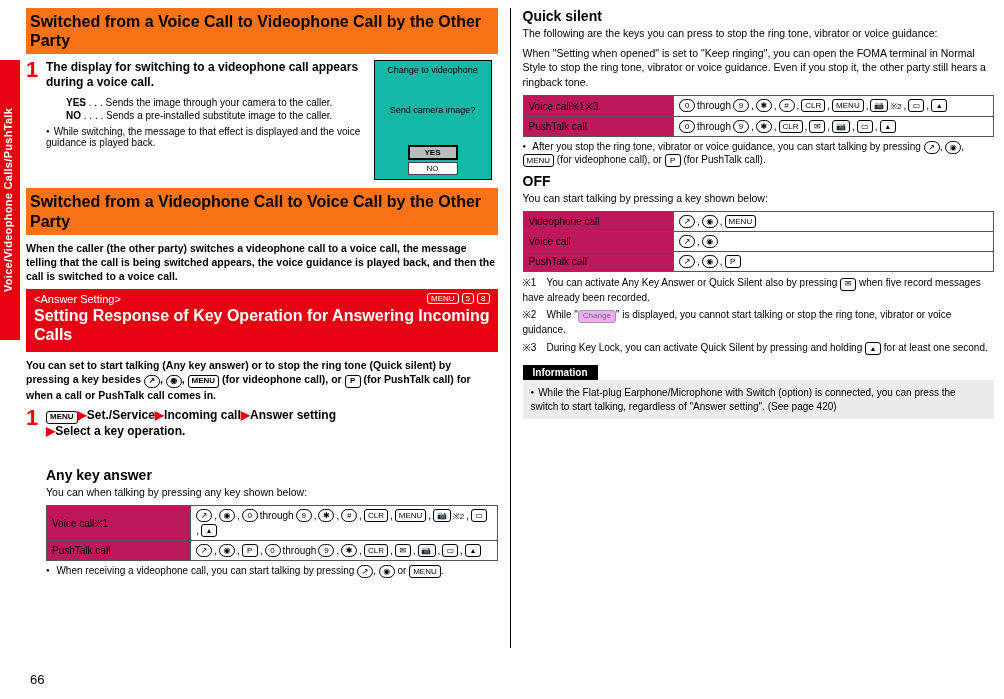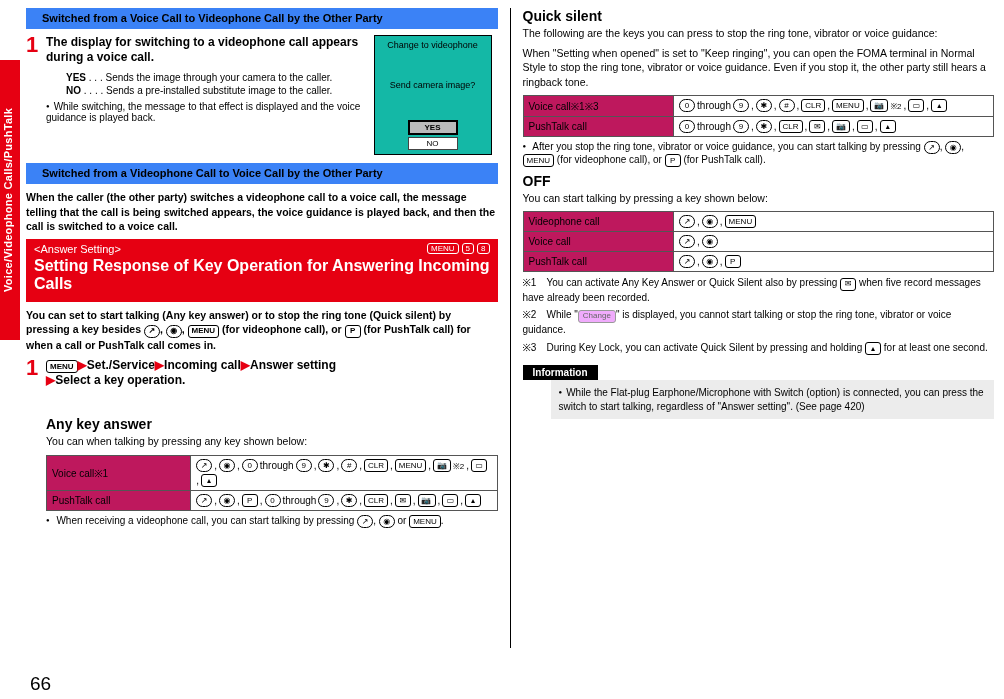--- a/index.html
+++ b/index.html
@@ -28,24 +28,24 @@
     white-space: nowrap;
   }
   .page {
     display: flex;
     padding: 8px 10px 8px 26px;
     gap: 8px;
   }
   .col { flex: 1; min-width: 0; }
   .divider-v { width:1px; background:#000; flex:0 0 1px; margin: 0 4px; align-self: stretch; min-height: 640px;}
   .gray-band {
-    background: #3b82f6;
+    background: #f97316;
     font-weight: 700;
-    font-size: 11px;
-    padding: 4px 16px;
+    font-size: 16px;
+    padding: 4px 4px;
     line-height: 1.2;
     margin-bottom: 6px;
   }
   .red-band {
     background: #e60012;
     color: #fff;
     padding: 4px 8px 8px 8px;
     margin-bottom: 6px;
     position: relative;
   }
@@ -86,23 +86,23 @@
   }
   .key.sq { border-radius:3px; }
   .sub { font-size:8px; }
   .subhead { font-weight:700; font-size:14px; margin:6px 0 2px 0;}
   .notes { font-size:10px; line-height:1.35; margin:4px 0;}
   .notes .mark { display:inline-block; width:24px;}
   .info-head {
     background:#000; color:#fff; display:inline-block; padding:2px 10px;
     font-size:10px; font-weight:700;
   }
-  .info-body { background:#ececec; padding:6px 8px; font-size:10px; line-height:1.35;margin-left:28px;}
+  .info-body { background:#ececec; padding:6px 8px; font-size:10px; line-height:1.35;}
   .change-chip { display:inline-block; border:1px solid #999; background:#f0abfc; border-radius:3px; padding:0 4px; font-size:8px; color:#666; }
-  .pagenum { position:absolute; left:30px; bottom:4px; font-size:19px; }
+  .pagenum { position:absolute; left:30px; bottom:12px; font-size:13px; }
   .clearfix::after{content:"";display:table;clear:both;}
 </style>
 </head>
 <body>
 
 <div class="red-tab">Voice/Videophone Calls/PushTalk</div>
 
 <div class="page">
 
   <div class="col">

